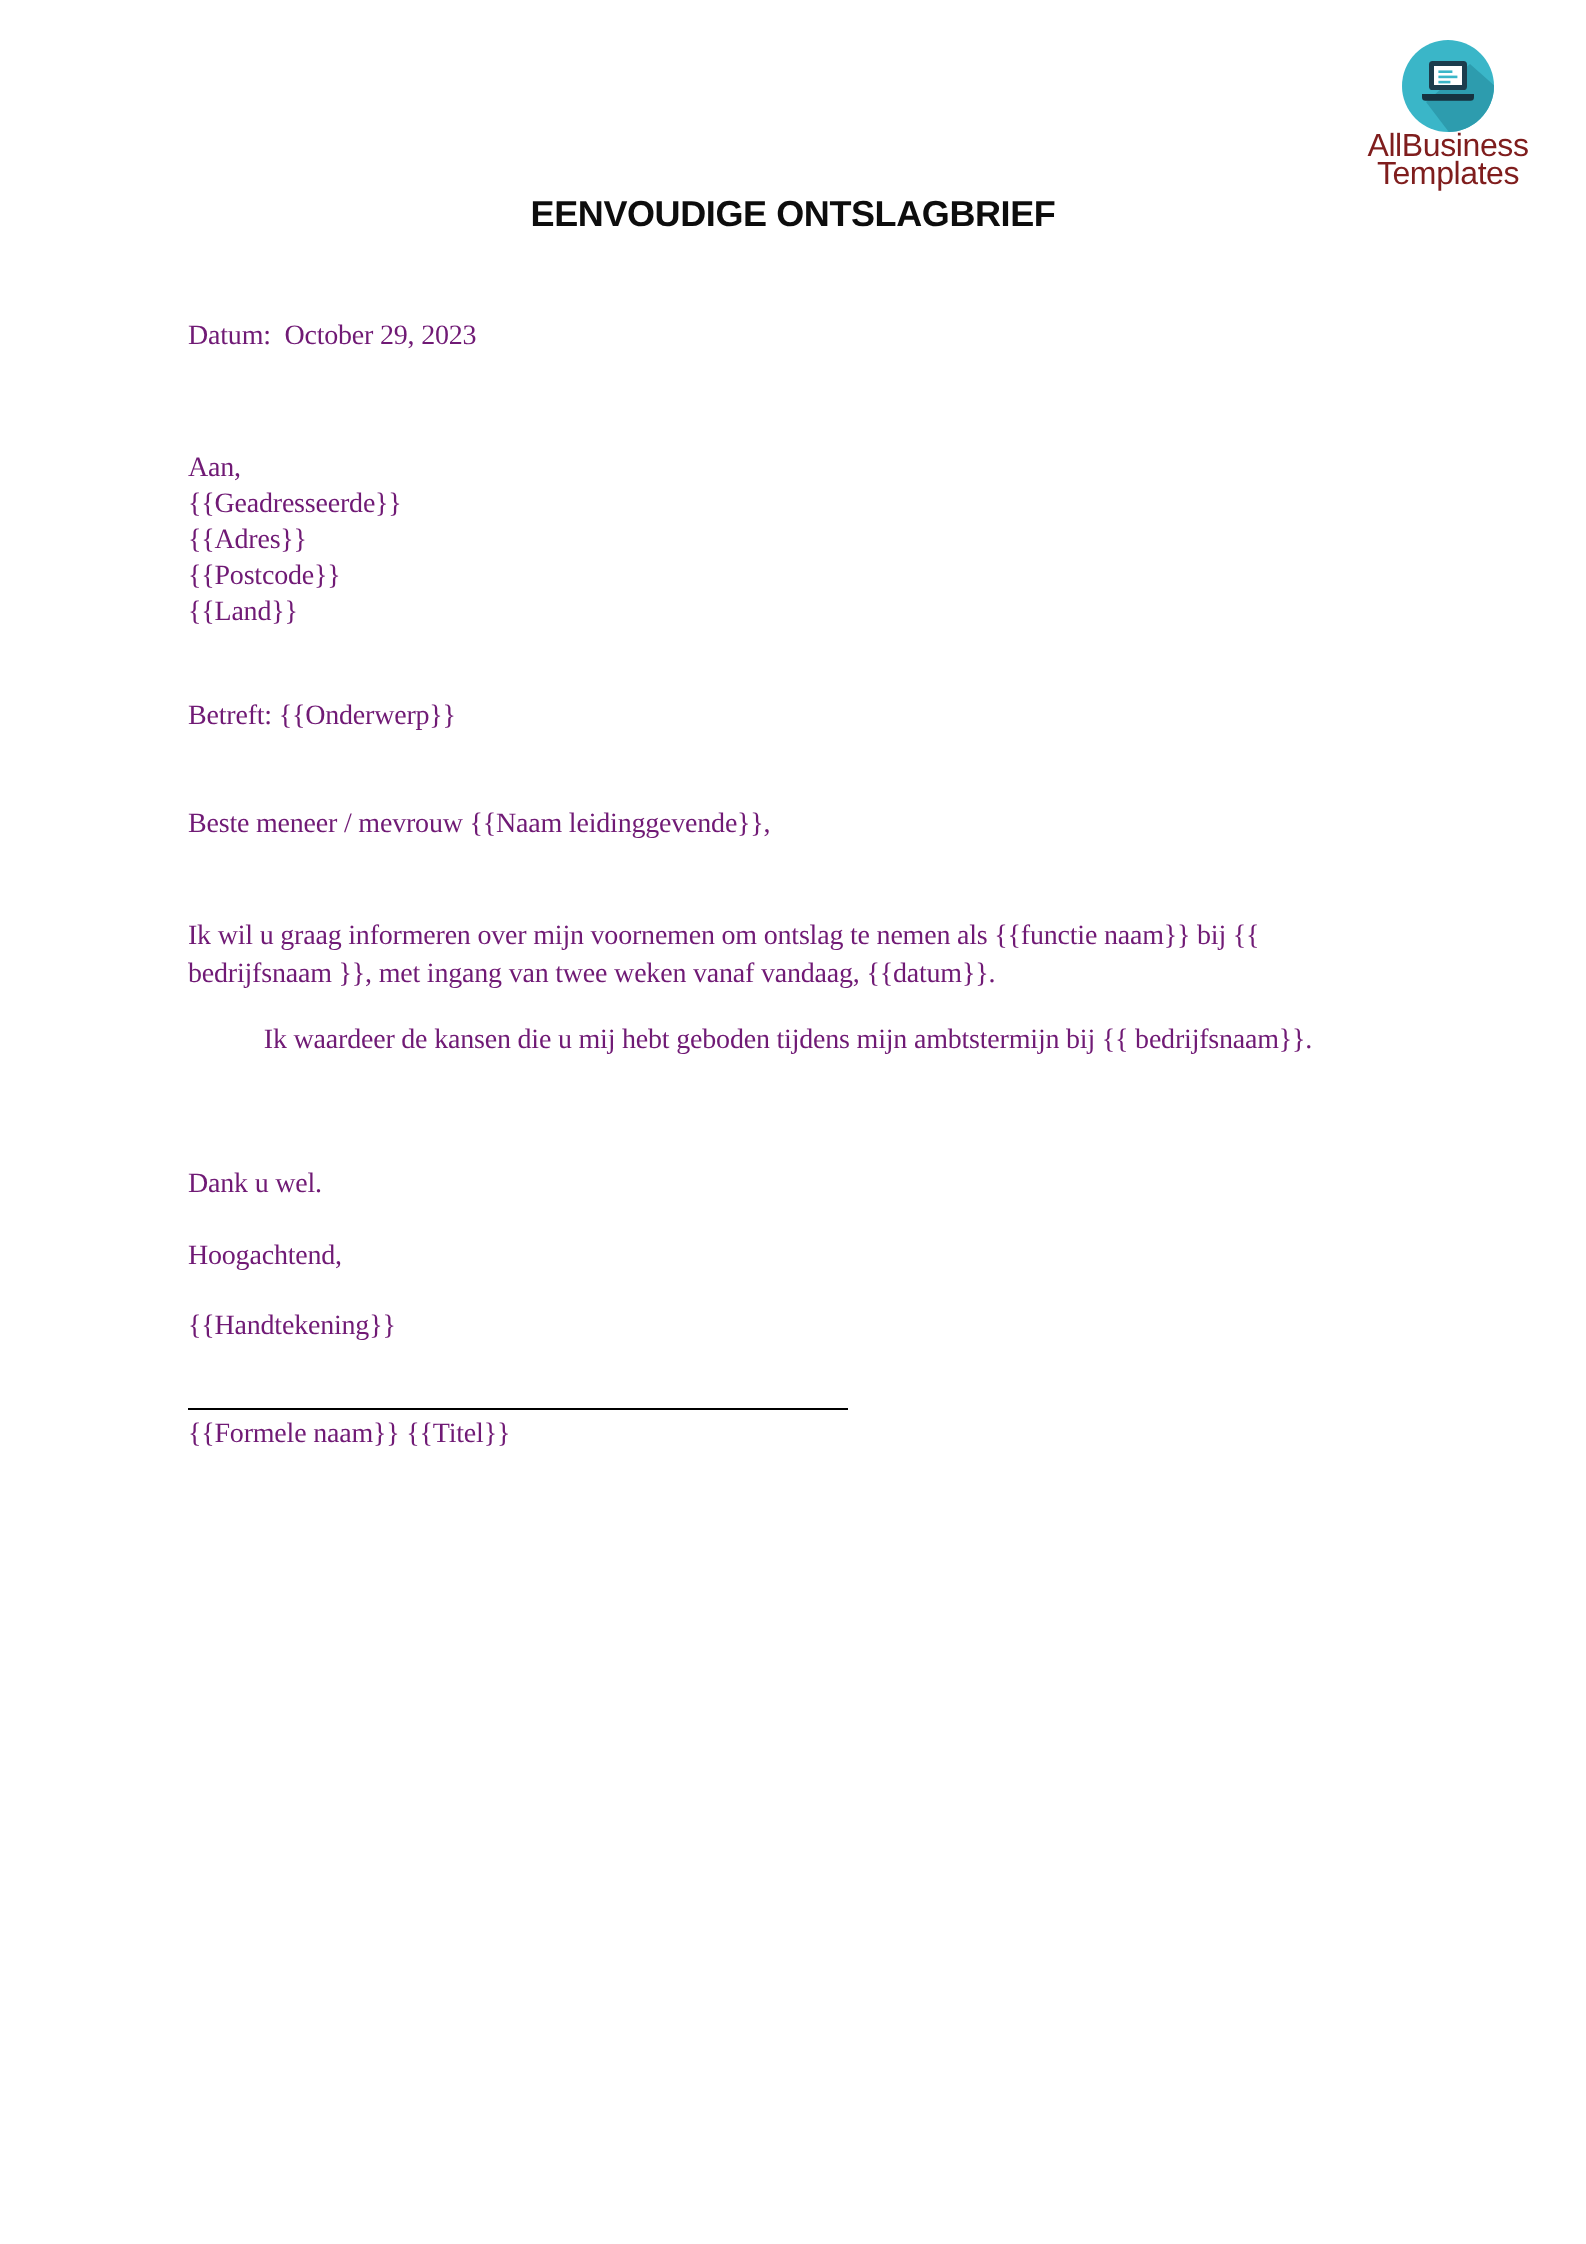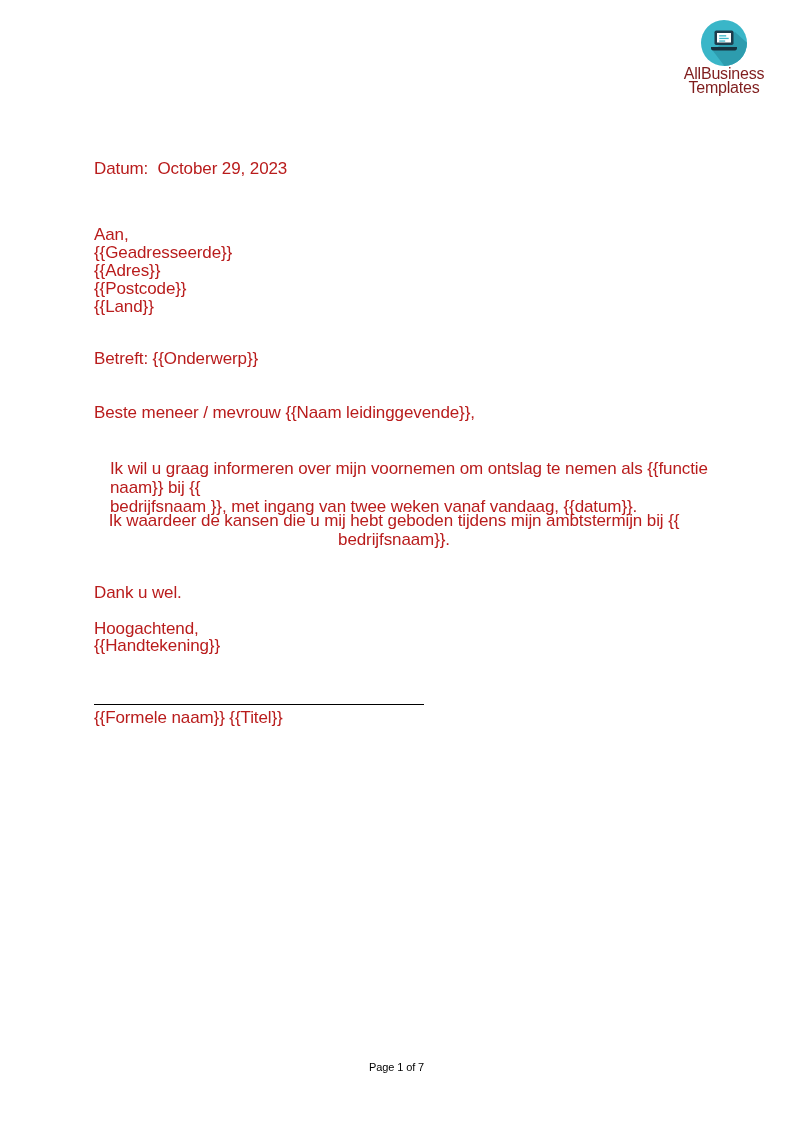--- a/index.html
+++ b/index.html
@@ -46,25 +46,26 @@
     width: 793px;
     text-align: center;
     font-size: 18px;
     font-weight: 700;
     letter-spacing: -0.2px;
     color: #0d0d0d;
   }
 
   
   .t {
-    font-size: 17px;
+    font-size: 14px;
     line-height: 18px;
     letter-spacing: -0.1px;
-    color: #b91c1c;
+    color: #701a75;
     white-space: pre-wrap;
+    font-family: Liberation Serif, serif;
   }
   .para { line-height: 19px; width: 600px; }
 
   .sig-rule {
     left: 94px;
     top: 704px;
     width: 330px;
     border-top: 1px solid #000000;
     height: 0;
   }
@@ -101,48 +102,48 @@
         <rect x="18.2" y="15.2" width="7" height="1.3" fill="#3ab6c8"></rect>
         <rect x="18.2" y="17.8" width="9.5" height="1.3" fill="#3ab6c8"></rect>
         <rect x="18.2" y="20.4" width="6" height="1.3" fill="#3ab6c8"></rect>
         <path d="M10 27 h26 v1.6 a1.8 1.8 0 0 1 -1.8 1.8 h-22.4 a1.8 1.8 0 0 1 -1.8 -1.8 z" fill="#16323f"></path>
       </svg>
     </div>
     <div class="logo-text">AllBusiness</div>
     <div class="logo-text">Templates</div>
   </div>
 
+  <div class="abs doc-title">EENVOUDIGE ONTSLAGBRIEF</div>
 
   <div class="abs t" style="left:94px; top:160px;">Datum:  October 29, 2023</div>
 
   <div class="abs" style="left:94px; top:226px;">
     <div class="t">Aan,</div>
     <div class="t">{{Geadresseerde}}</div>
     <div class="t">{{Adres}}</div>
     <div class="t">{{Postcode}}</div>
     <div class="t">{{Land}}</div>
   </div>
 
   <div class="abs t" style="left:94px; top:350px;">Betreft: {{Onderwerp}}</div>
 
   <div class="abs t" style="left:94px; top:404px;">Beste meneer / mevrouw {{Naam leidinggevende}},</div>
 
-  <div class="abs" style="left:94px; top:459px;margin-left:16px;">
+  <div class="abs" style="left:94px; top:459px;">
     <div class="t para">Ik wil u graag informeren over mijn voornemen om ontslag te nemen als {{functie naam}} bij {{</div>
     <div class="t para">bedrijfsnaam }}, met ingang van twee weken vanaf vandaag, {{datum}}.</div>
   </div>
 
   <div class="abs t para" style="left:94px; top:511px;text-align:center;">Ik waardeer de kansen die u mij hebt geboden tijdens mijn ambtstermijn bij {{ bedrijfsnaam}}.</div>
 
 
   <div class="abs t" style="left:94px; top:584px;">Dank u wel.</div>
 
   <div class="abs t" style="left:94px; top:620px;text-align:right;">Hoogachtend,</div>
 
-  <div class="abs t" style="left:94px; top:637px;">{{Handtekening}}</div>
+  <div class="abs t" style="left:94px; top:655px;">{{Handtekening}}</div>
 
   <div class="abs sig-rule"></div>
 
   <div class="abs t" style="left:94px; top:709px;">{{Formele naam}} {{Titel}}</div>
 
-  <div class="abs footer">Page 1 of 7</div>
 
 </div>
 
 </body></html>

